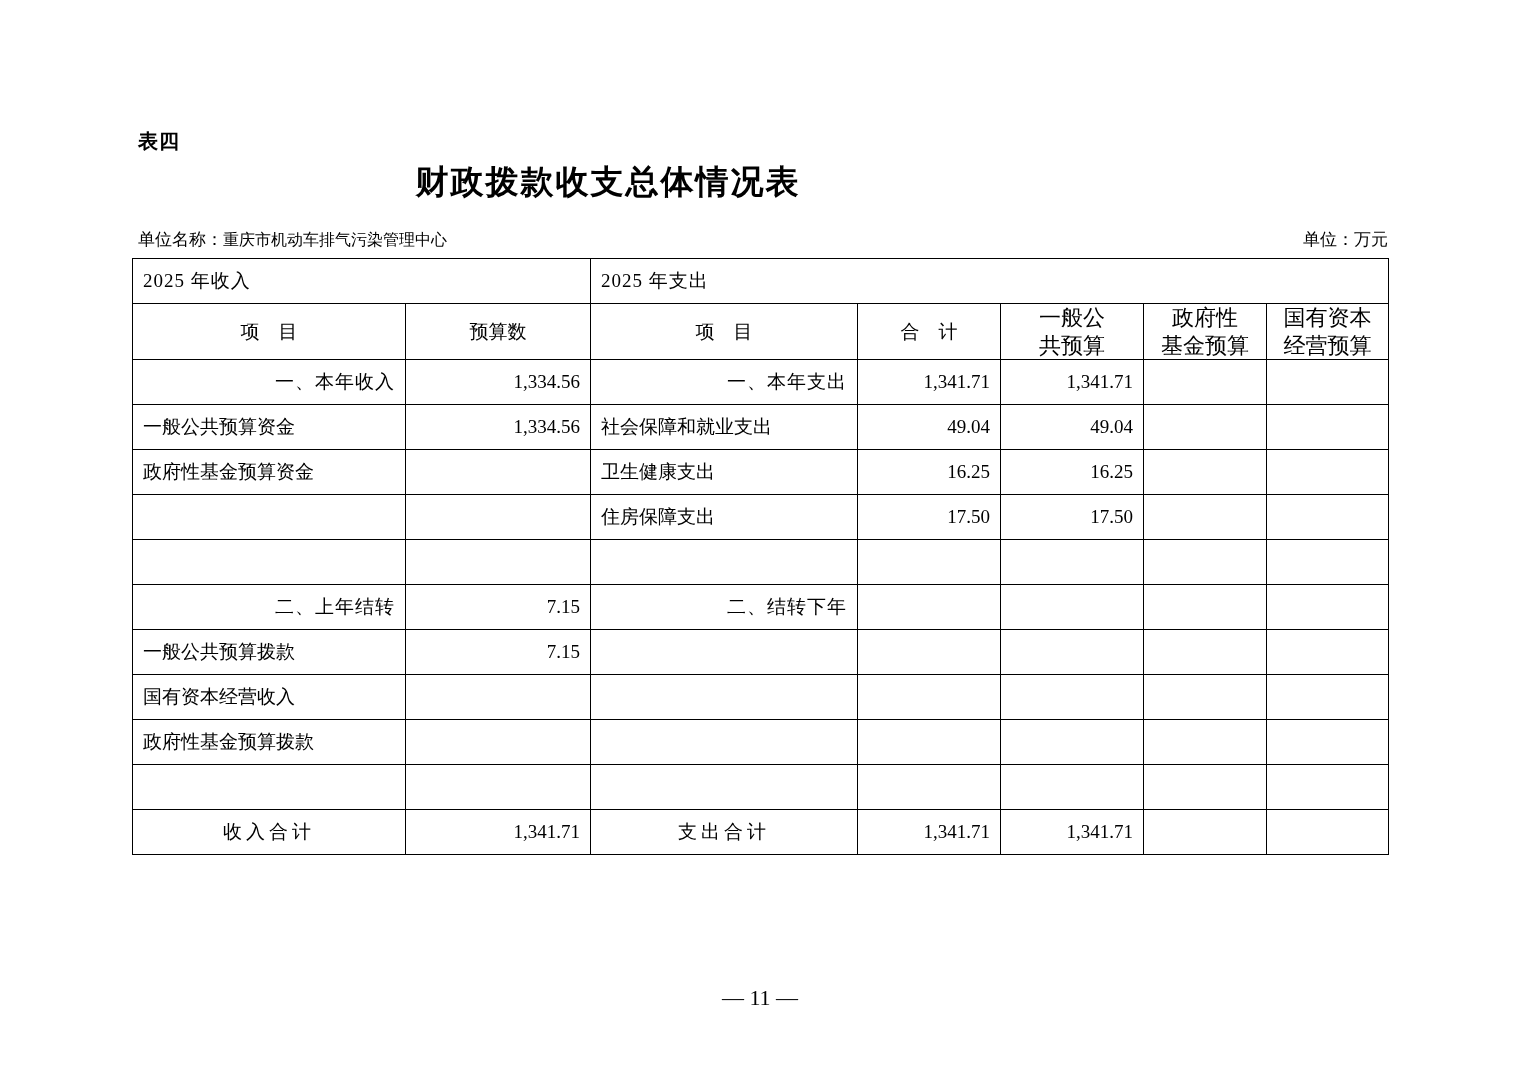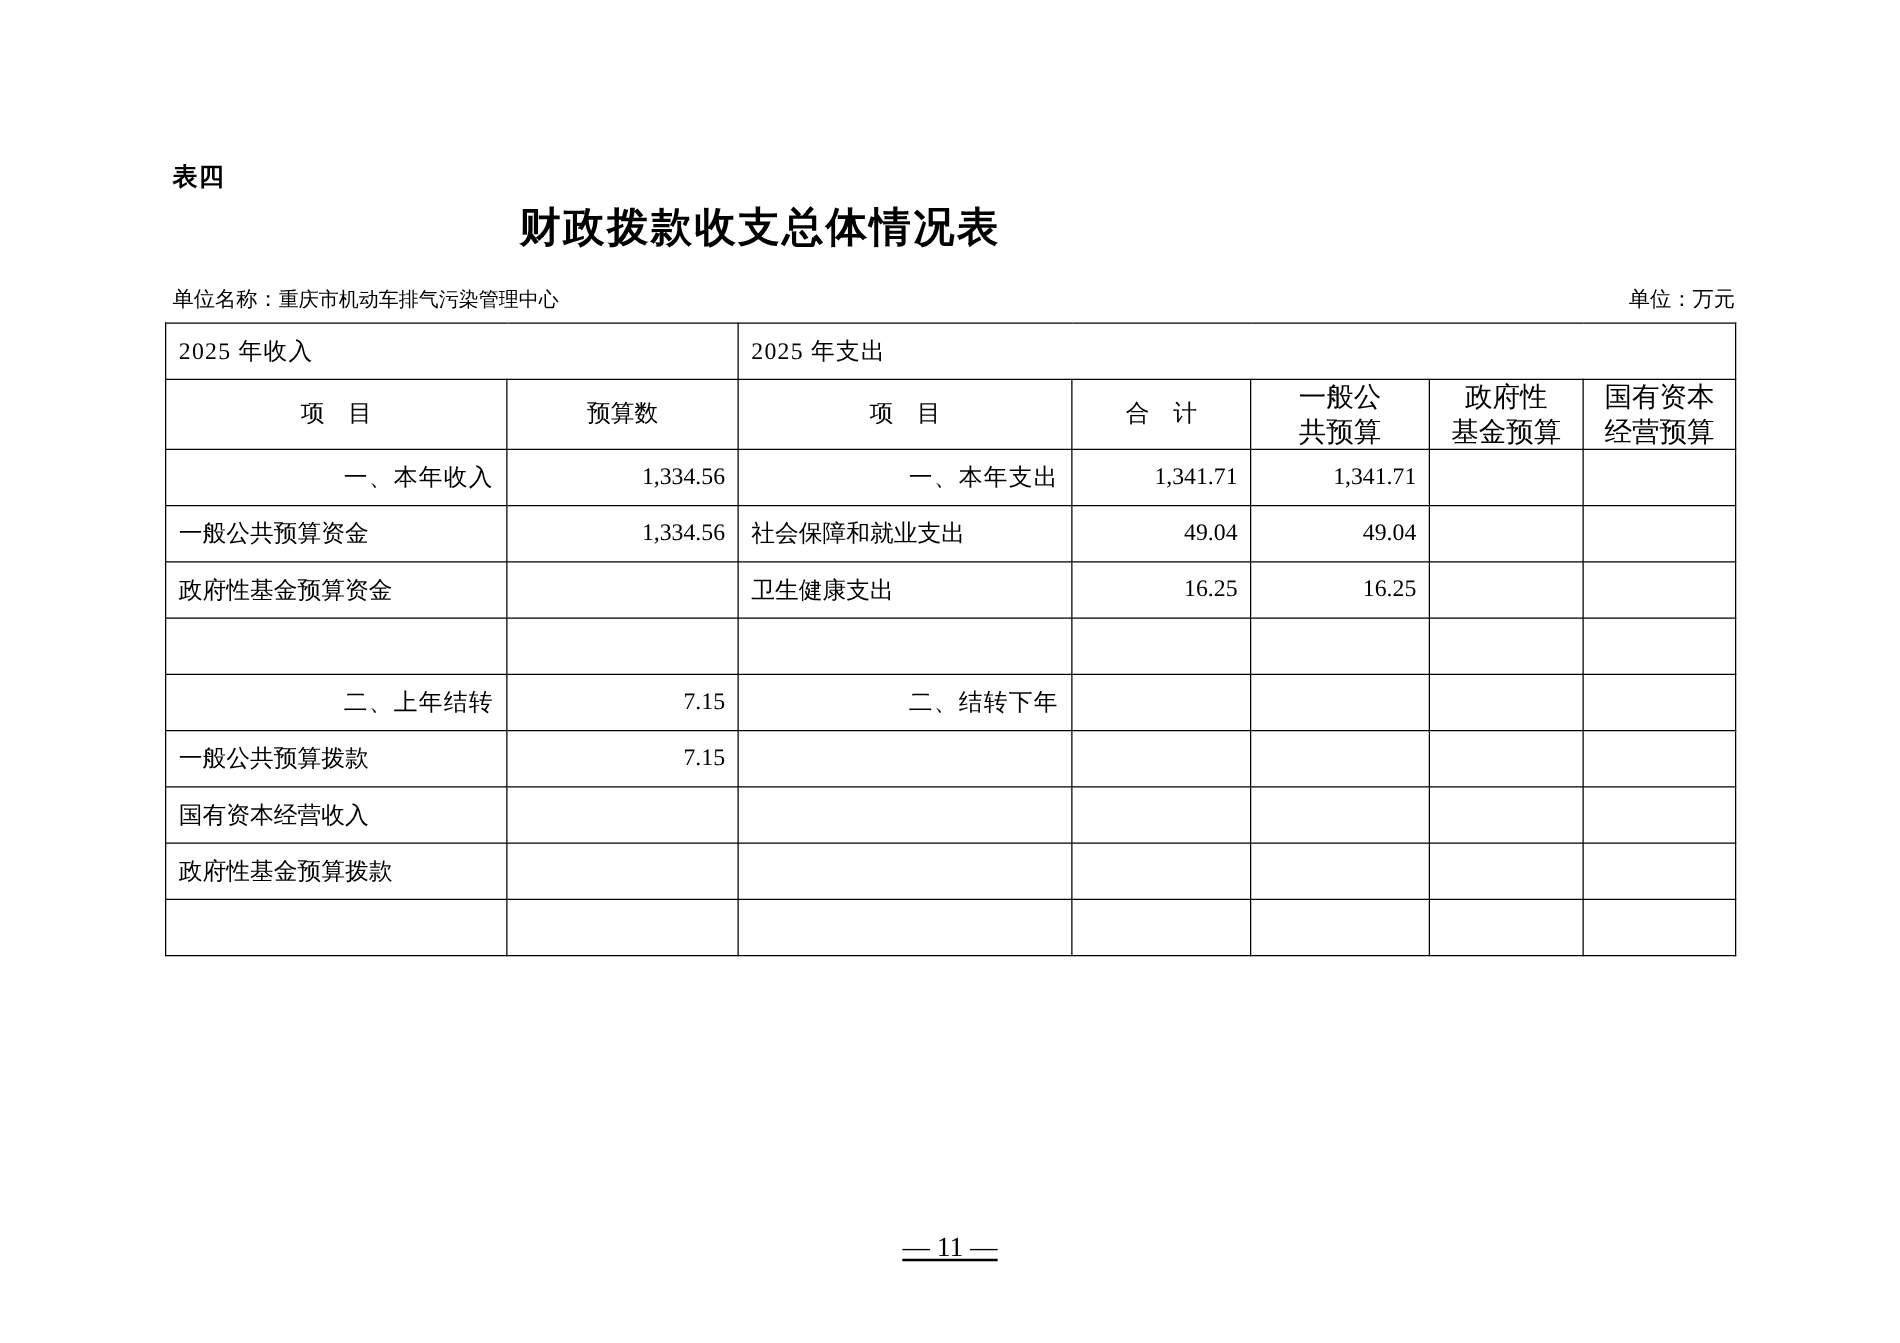--- a/index.html
+++ b/index.html
@@ -113,21 +113,20 @@
     font-size: 20px;
     letter-spacing: 4px;
   }
   .page-number {
     position: absolute;
     left: 0;
     top: 985px;
     width: 1520px;
     text-align: center;
     font-size: 22px;
-    text-decoration: underline;
   }
 </style>
 </head>
 <body>
 
 <div class="page">
 
   <div class="sheet-label">表四</div>
 
   <div class="doc-title">财政拨款收支总体情况表</div>
@@ -196,20 +195,29 @@
         <td class="item-name">政府性基金预算资金</td>
         <td class="num"></td>
         <td class="item-name">卫生健康支出</td>
         <td class="num">16.25</td>
         <td class="num">16.25</td>
         <td class="num"></td>
         <td class="num"></td>
       </tr>
 
 
+      <tr>
+        <td class="item-name"></td>
+        <td class="num"></td>
+        <td class="item-name">住房保障支出</td>
+        <td class="num">17.50</td>
+        <td class="num">17.50</td>
+        <td class="num"></td>
+        <td class="num"></td>
+      </tr>
 
       <tr class="blank-row">
         <td class="item-name"></td>
         <td class="num"></td>
         <td class="item-name"></td>
         <td class="num"></td>
         <td class="num"></td>
         <td class="num"></td>
         <td class="num"></td>
       </tr>
@@ -257,18 +265,27 @@
       <tr class="blank-row">
         <td class="item-name"></td>
         <td class="num"></td>
         <td class="item-name"></td>
         <td class="num"></td>
         <td class="num"></td>
         <td class="num"></td>
         <td class="num"></td>
       </tr>
 
+      <tr class="total-row">
+        <td class="total-name">收入合计</td>
+        <td class="num">1,341.71</td>
+        <td class="total-name">支出合计</td>
+        <td class="num">1,341.71</td>
+        <td class="num">1,341.71</td>
+        <td class="num"></td>
+        <td class="num"></td>
+      </tr>
     </tbody>
   </table>
 
   <div class="page-number">— 11 —</div>
 
 </div>
 
 </body></html>

